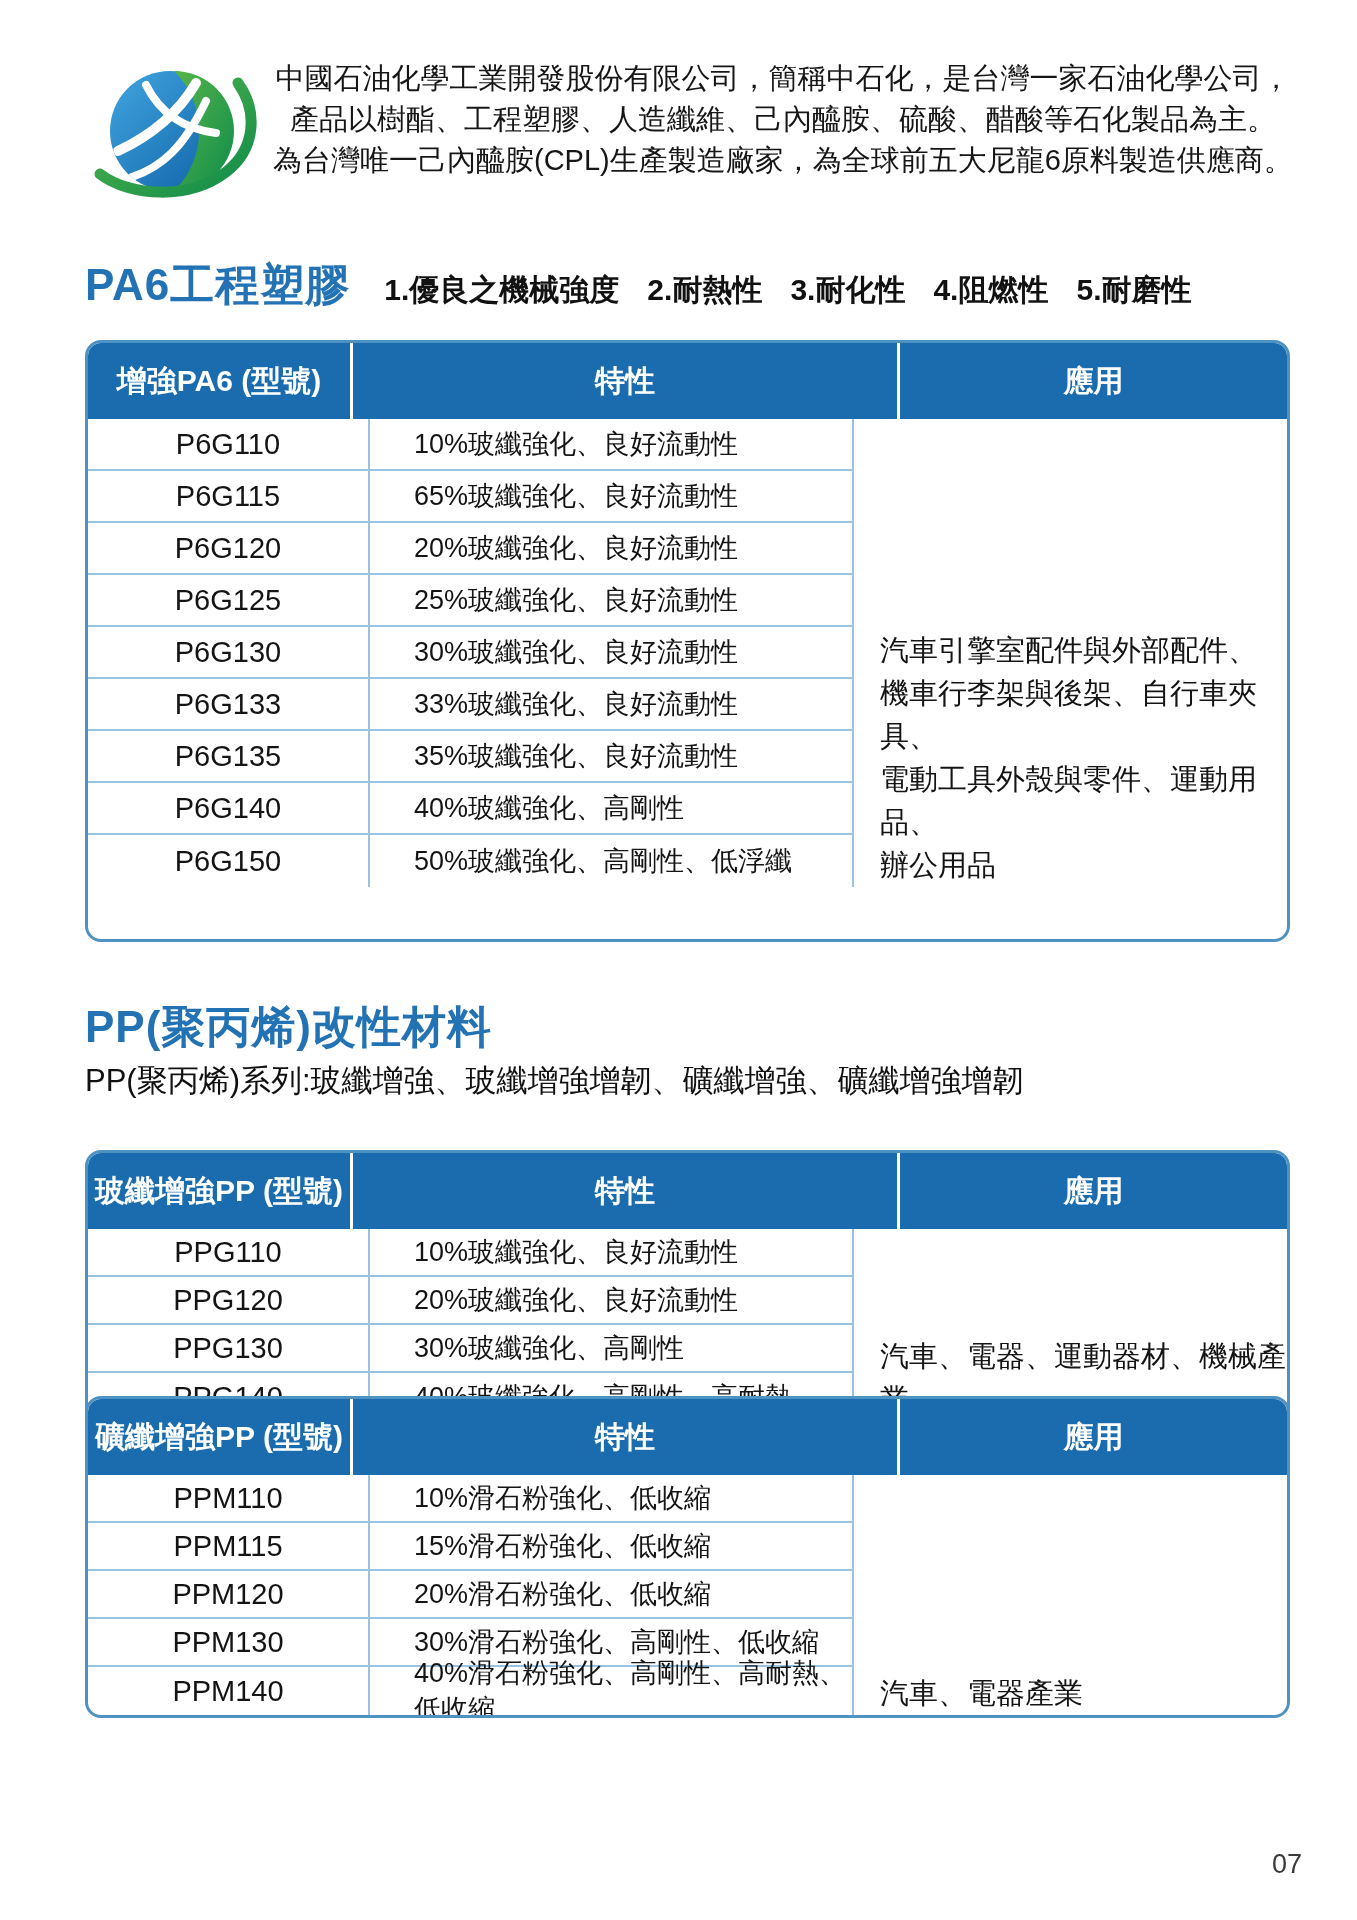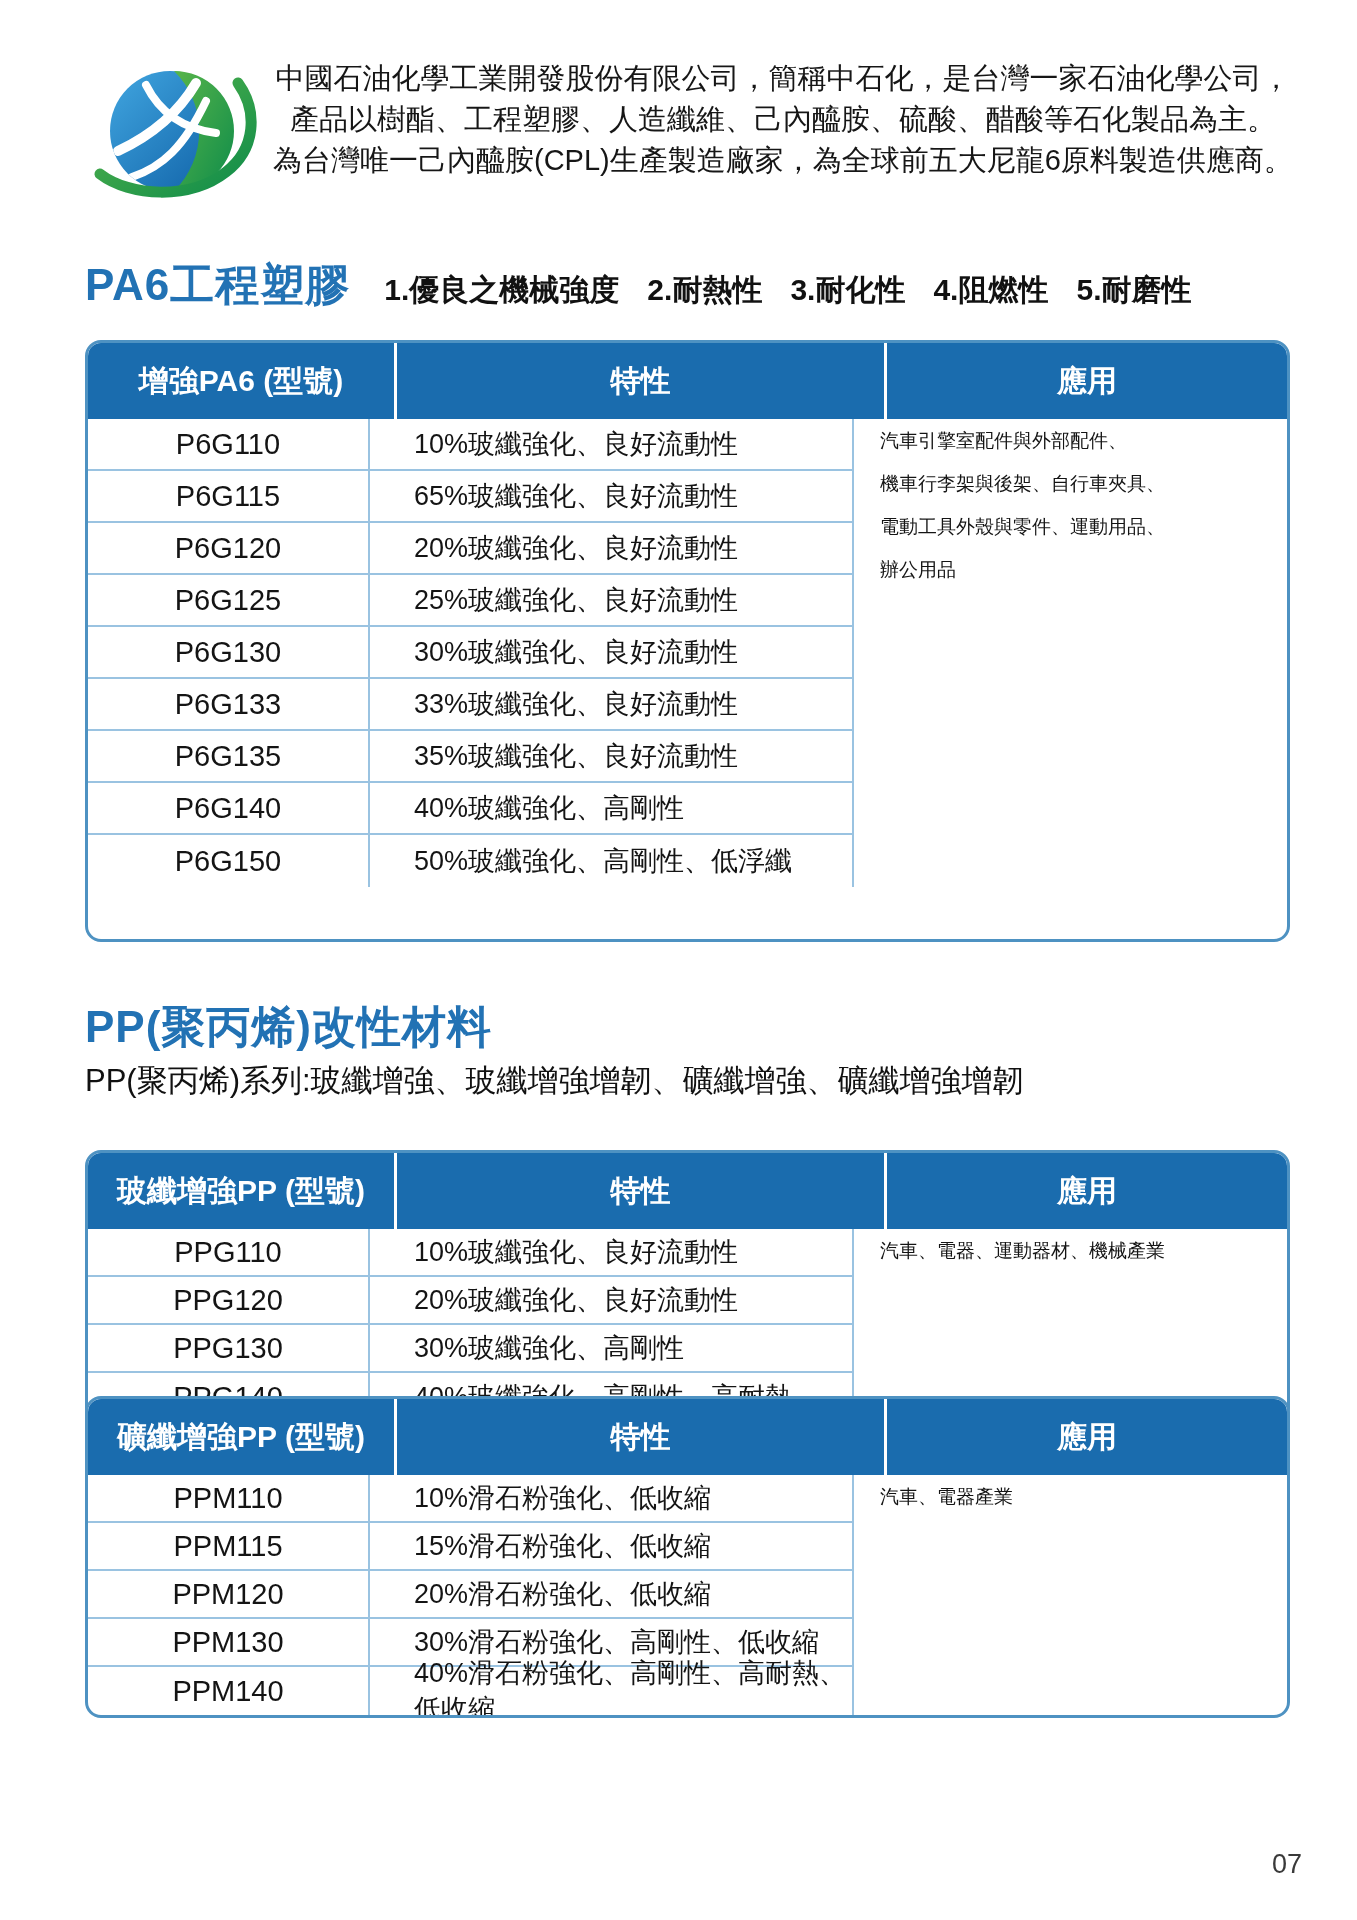--- a/index.html
+++ b/index.html
@@ -23,36 +23,36 @@
   
   .ptable{
     position:absolute;left:85px;width:1205px;box-sizing:border-box;
     border:3px solid #4e92c2;border-radius:16px;overflow:hidden;background:#fff;
   }
   .thead{display:flex;height:76px;background:#fff;gap:3px;}
   .th{
     background:#1a6cae;color:#fff;font-weight:bold;font-size:30px;
     display:flex;align-items:center;justify-content:center;
   }
-  .th.c1{width:306px;flex:none;}
-  .th.c2{width:487px;flex:none;}
+  .th.c1{width:262px;flex:none;}
+  .th.c2{width:544px;flex:none;}
   .th.c3{flex:1;}
   .tbody{display:flex;}
   .rows{width:764px;flex:none;}
   .trow{display:flex;height:52px;box-sizing:border-box;border-bottom:2px solid #9ac3e1;}
   .trow.h48{height:48px;}
   .trow:last-child{border-bottom:none;}
   .cell-model{
     width:282px;flex:none;box-sizing:border-box;border-right:2px solid #9ac3e1;
     display:flex;align-items:center;justify-content:center;font-size:29px;color:#141414;
   }
   .cell-feat{flex:1;display:flex;align-items:center;padding-left:44px;font-size:27px;color:#141414;}
   .appcell{
-    flex:1;border-left:2px solid #9ac3e1;display:flex;flex-direction:column;justify-content:flex-start;
-    padding-left:26px;font-size:19px;line-height:43px;color:#141414;
+    flex:1;border-left:2px solid #9ac3e1;display:flex;flex-direction:column;justify-content:flex-end;
+    padding-left:26px;font-size:29px;line-height:43px;color:#141414;
   }
   
   .page-number{position:absolute;right:55px;bottom:40px;font-size:27px;color:#3a3a3a;}
 </style>
 </head>
 <body>
 
 <div class="page">
 
   <div class="logo-wrap">

